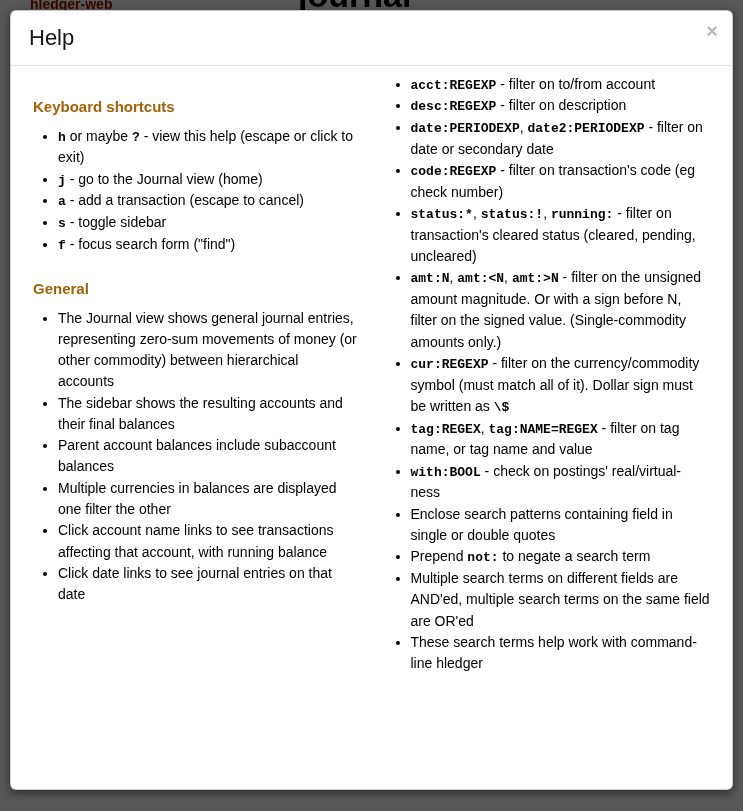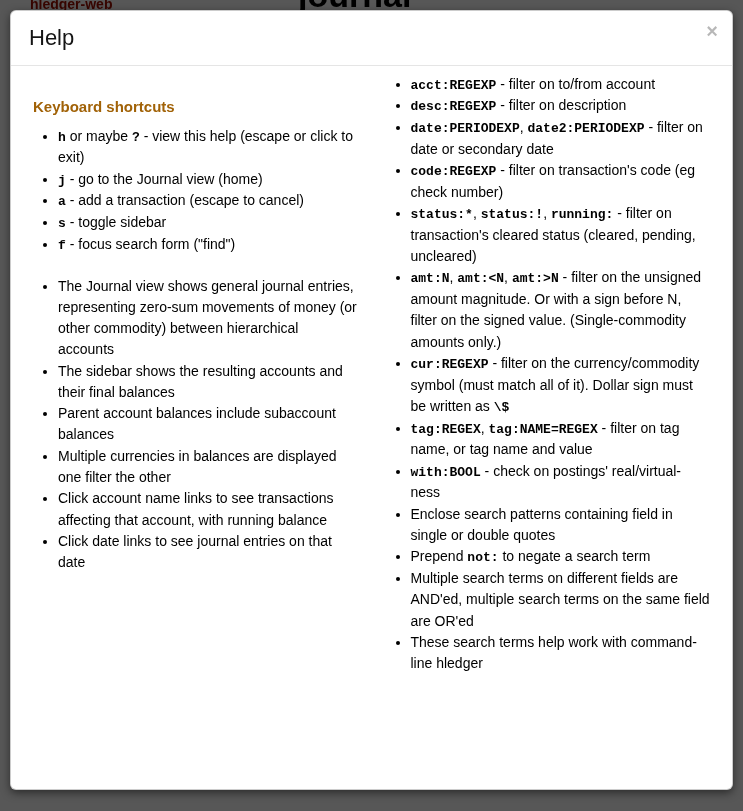--- a/index.html
+++ b/index.html
@@ -107,20 +107,21 @@
   <div class="modal-body">
     <div class="col">
       <h4 class="section-heading">Keyboard shortcuts</h4>
       <ul class="help-list">
           <li><code>h</code><span> or maybe </span><code>?</code><span> - view this help (escape or click to exit)</span></li>
           <li><code>j</code><span> - go to the Journal view (home)</span></li>
           <li><code>a</code><span> - add a transaction (escape to cancel)</span></li>
           <li><code>s</code><span> - toggle sidebar</span></li>
           <li><code>f</code><span> - focus search form ("find")</span></li>
         </ul>
+      <h4 class="section-heading">General</h4>
       <ul class="help-list">
           <li><span>The Journal view shows general journal entries, representing zero-sum movements of money (or other commodity) between hierarchical accounts</span></li>
           <li><span>The sidebar shows the resulting accounts and their final balances</span></li>
           <li><span>Parent account balances include subaccount balances</span></li>
           <li><span>Multiple currencies in balances are displayed one filter the other</span></li>
           <li><span>Click account name links to see transactions affecting that account, with running balance</span></li>
           <li><span>Click date links to see journal entries on that date</span></li>
         </ul>
     </div>
     <div class="col">

